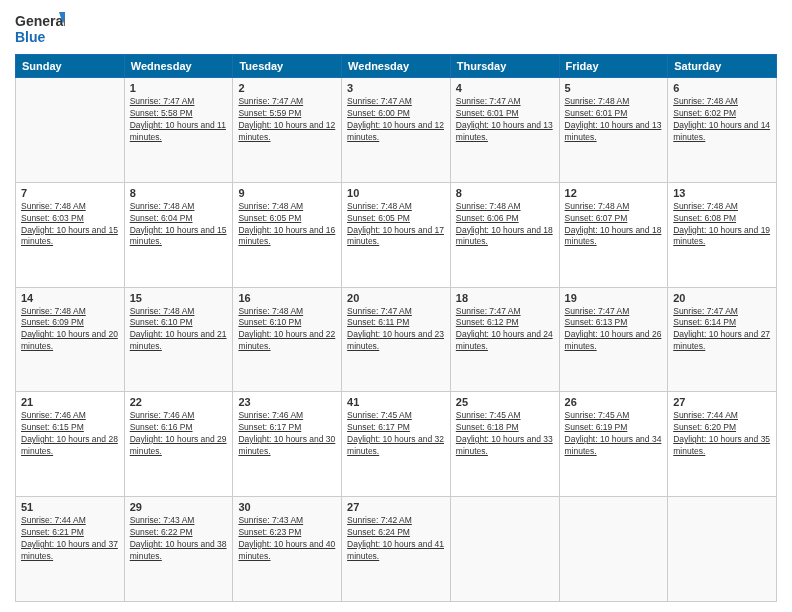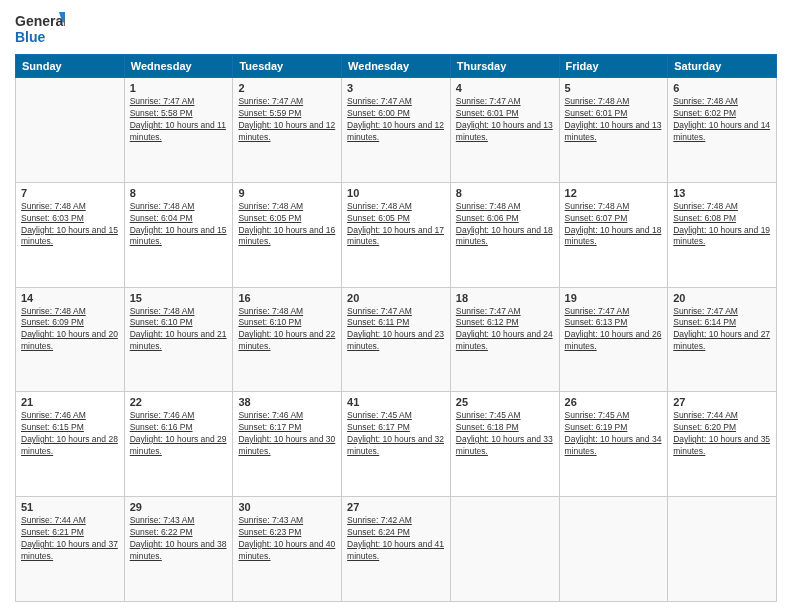--- a/index.html
+++ b/index.html
@@ -205,21 +205,21 @@
         <tr>
           <td>
             <div class="day-number">21</div>
             <div class="day-info">Sunrise: 7:46 AM<br>Sunset: 6:15 PM<br>Daylight: 10 hours and 28 minutes.</div>
           </td>
           <td>
             <div class="day-number">22</div>
             <div class="day-info">Sunrise: 7:46 AM<br>Sunset: 6:16 PM<br>Daylight: 10 hours and 29 minutes.</div>
           </td>
           <td>
-            <div class="day-number">38</div>
+            <div class="day-number">23</div>
             <div class="day-info">Sunrise: 7:46 AM<br>Sunset: 6:17 PM<br>Daylight: 10 hours and 30 minutes.</div>
           </td>
           <td>
             <div class="day-number">41</div>
             <div class="day-info">Sunrise: 7:45 AM<br>Sunset: 6:17 PM<br>Daylight: 10 hours and 32 minutes.</div>
           </td>
           <td>
             <div class="day-number">25</div>
             <div class="day-info">Sunrise: 7:45 AM<br>Sunset: 6:18 PM<br>Daylight: 10 hours and 33 minutes.</div>
           </td>

